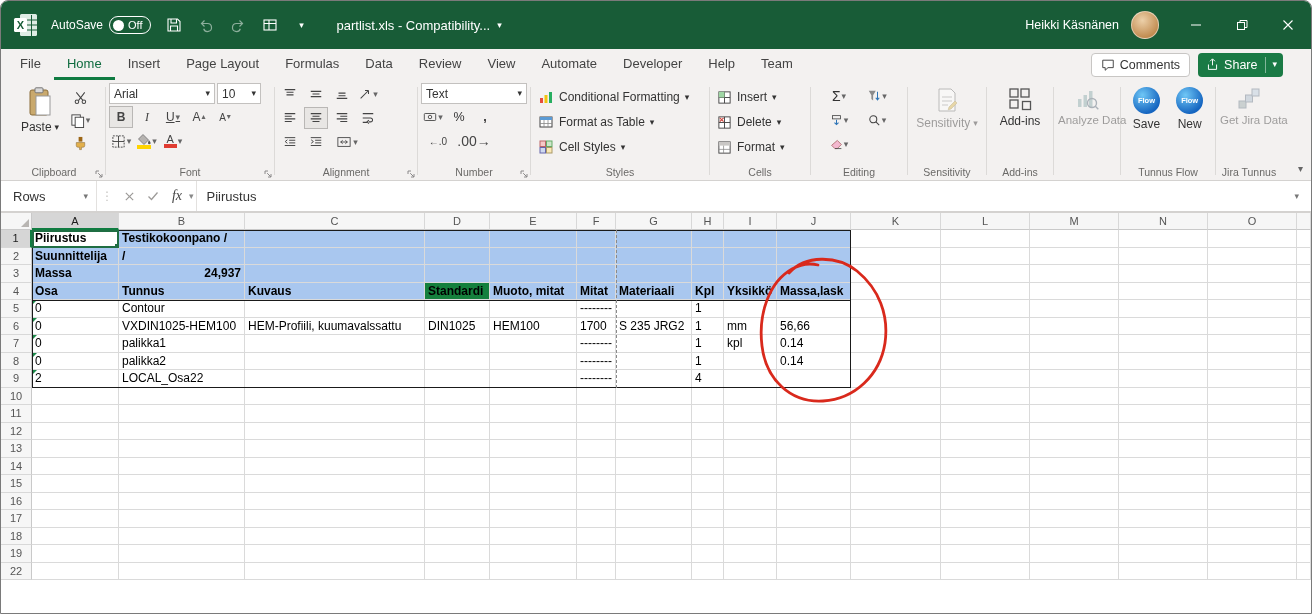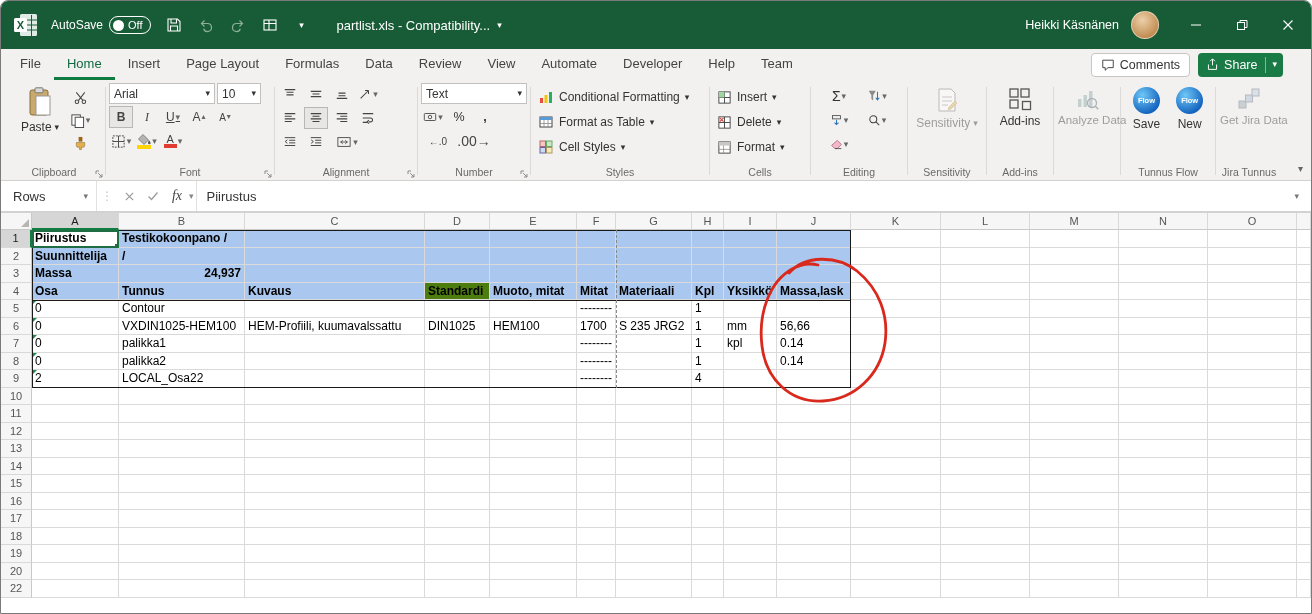--- a/index.html
+++ b/index.html
@@ -757,21 +757,21 @@
           <div class="cell" style="width: 89px;"></div>
           <div class="cell" style="width: 89px;"></div>
           <div class="cell" style="width: 89px;"></div>
           <div class="cell filler"></div>
         </div>
         <div class="g-row">
           <div class="rowhdr">4</div>
           <div class="cell b" style="width: 87px; background: rgb(169, 199, 239);">Osa</div>
           <div class="cell b" style="width: 126px; background: rgb(169, 199, 239);">Tunnus</div>
           <div class="cell b" style="width: 180px; background: rgb(169, 199, 239);">Kuvaus</div>
-          <div class="cell b" style="width: 65px; background: #4d7c0f;">Standardi</div>
+          <div class="cell b" style="width: 65px; background: #15803d;">Standardi</div>
           <div class="cell b" style="width: 87px; background: rgb(169, 199, 239);">Muoto, mitat</div>
           <div class="cell b" style="width: 39px; background: rgb(169, 199, 239);">Mitat</div>
           <div class="cell b" style="width: 76px; background: rgb(169, 199, 239);">Materiaali</div>
           <div class="cell b" style="width: 32px; background: rgb(169, 199, 239);">Kpl</div>
           <div class="cell b" style="width: 53px; background: rgb(169, 199, 239);">Yksikkö</div>
           <div class="cell b" style="width: 74px; background: rgb(169, 199, 239);">Massa,lask</div>
           <div class="cell" style="width: 90px;"></div>
           <div class="cell" style="width: 89px;"></div>
           <div class="cell" style="width: 89px;"></div>
           <div class="cell" style="width: 89px;"></div>
@@ -1057,39 +1057,20 @@
           <div class="cell" style="width: 53px;"></div>
           <div class="cell" style="width: 74px;"></div>
           <div class="cell" style="width: 90px;"></div>
           <div class="cell" style="width: 89px;"></div>
           <div class="cell" style="width: 89px;"></div>
           <div class="cell" style="width: 89px;"></div>
           <div class="cell" style="width: 89px;"></div>
           <div class="cell filler"></div>
         </div>
         <div class="g-row">
-          <div class="rowhdr">20</div>
-          <div class="cell" style="width: 87px;"></div>
-          <div class="cell" style="width: 126px;"></div>
-          <div class="cell" style="width: 180px;"></div>
-          <div class="cell" style="width: 65px;"></div>
-          <div class="cell" style="width: 87px;"></div>
-          <div class="cell" style="width: 39px;"></div>
-          <div class="cell" style="width: 76px;"></div>
-          <div class="cell" style="width: 32px;"></div>
-          <div class="cell" style="width: 53px;"></div>
-          <div class="cell" style="width: 74px;"></div>
-          <div class="cell" style="width: 90px;"></div>
-          <div class="cell" style="width: 89px;"></div>
-          <div class="cell" style="width: 89px;"></div>
-          <div class="cell" style="width: 89px;"></div>
-          <div class="cell" style="width: 89px;"></div>
-          <div class="cell filler"></div>
-        </div>
-        <div class="g-row">
           <div class="rowhdr">22</div>
           <div class="cell" style="width: 87px;"></div>
           <div class="cell" style="width: 126px;"></div>
           <div class="cell" style="width: 180px;"></div>
           <div class="cell" style="width: 65px;"></div>
           <div class="cell" style="width: 87px;"></div>
           <div class="cell" style="width: 39px;"></div>
           <div class="cell" style="width: 76px;"></div>
           <div class="cell" style="width: 32px;"></div>
           <div class="cell" style="width: 53px;"></div>

